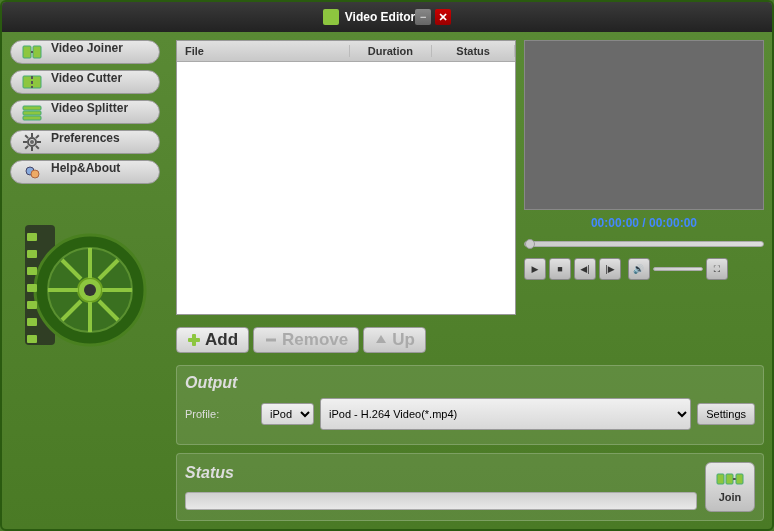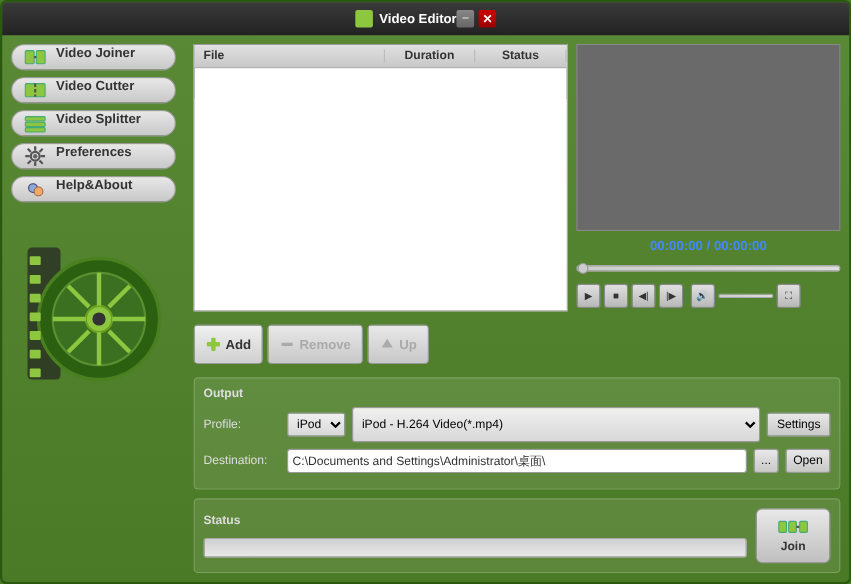--- a/index.html
+++ b/index.html
@@ -39,37 +39,37 @@
     .time-display { text-align: center; color: #4488ff; font-size: 12px; font-weight: bold; }
     .seek-bar { width: 100%; height: 16px; display: flex; align-items: center; }
     .seek-track { flex: 1; height: 6px; background: linear-gradient(to right, #ccc, #ddd); border: 1px solid #aaa; border-radius: 3px; position: relative; }
     .seek-thumb { width: 10px; height: 10px; background: #ccc; border: 1px solid #999; border-radius: 50%; position: absolute; left: 0; top: -3px; }
     .player-controls { display: flex; align-items: center; gap: 3px; }
     .ctrl-btn { width: 22px; height: 22px; background: linear-gradient(to bottom, #e0e0e0, #b8b8b8); border: 1px solid #888; border-radius: 3px; display: flex; align-items: center; justify-content: center; cursor: pointer; font-size: 9px; color: #333; }
     .volume-area { display: flex; align-items: center; gap: 3px; margin-left: 4px; }
     .vol-track { width: 50px; height: 4px; background: linear-gradient(to right, #ccc, #ddd); border: 1px solid #aaa; border-radius: 2px; }
 
     .add-remove-bar { display: flex; gap: 4px; padding: 4px 0; }
-    .action-btn { height: 36px; padding: 0 10px; background: linear-gradient(to bottom, #e8e8e8, #c8c8c8); border: 1px solid #999; border-radius: 4px; display: flex; align-items: center; gap: 4px; cursor: pointer; font-size: 12px; color: #333; font-weight: bold; }
+    .action-btn { height: 26px; padding: 0 10px; background: linear-gradient(to bottom, #e8e8e8, #c8c8c8); border: 1px solid #999; border-radius: 4px; display: flex; align-items: center; gap: 4px; cursor: pointer; font-size: 17px; color: #333; font-weight: bold; }
     .action-btn.add { background: linear-gradient(to bottom, #f0f0f0, #d0d0d0); }
     .action-btn:disabled, .action-btn.disabled { color: #aaa; }
 
     .output-section { background: rgba(255,255,255,0.1); border: 1px solid rgba(255,255,255,0.2); border-radius: 4px; padding: 8px; }
-    .section-label { font-size: 11px; font-weight: bold; color: #ddd; margin-bottom: 6px; }
+    .section-label { font-size: 16px; font-weight: bold; color: #ddd; margin-bottom: 6px; font-style: italic; }
     .output-row { display: flex; align-items: center; gap: 6px; margin-bottom: 6px; }
     .output-label { width: 70px; font-size: 11px; color: #ddd; }
     .select-sm { height: 22px; background: linear-gradient(to bottom, #f0f0f0, #d8d8d8); border: 1px solid #999; border-radius: 3px; font-size: 11px; padding: 0 4px; }
     .select-lg { flex: 1; height: 32px; background: linear-gradient(to bottom, #f0f0f0, #d8d8d8); border: 1px solid #999; border-radius: 3px; font-size: 11px; padding: 0 4px; }
     .settings-btn { height: 22px; padding: 0 8px; background: linear-gradient(to bottom, #e8e8e8, #c8c8c8); border: 1px solid #999; border-radius: 3px; font-size: 11px; cursor: pointer; }
     .dest-input { flex: 1; height: 22px; background: #fff; border: 1px solid #999; border-radius: 3px; font-size: 11px; padding: 0 4px; color: #333; }
     .browse-btn { height: 22px; padding: 0 6px; background: linear-gradient(to bottom, #e8e8e8, #c8c8c8); border: 1px solid #999; border-radius: 3px; font-size: 11px; cursor: pointer; }
     .open-btn { height: 22px; padding: 0 6px; background: linear-gradient(to bottom, #e8e8e8, #c8c8c8); border: 1px solid #999; border-radius: 3px; font-size: 11px; cursor: pointer; }
     .status-bar { width: 100%; height: 18px; background: linear-gradient(to bottom, #d0d0d0, #e8e8e8); border: 1px solid #aaa; border-radius: 3px; }
 
-    .join-btn { width: 68px; height: 50px; background: linear-gradient(to bottom, #e8e8e8, #c0c0c0); border: 1px solid #999; border-radius: 6px; display: flex; flex-direction: column; align-items: center; justify-content: center; cursor: pointer; font-size: 11px; font-weight: bold; color: #333; gap: 4px; }
+    .join-btn { width: 50px; height: 50px; background: linear-gradient(to bottom, #e8e8e8, #c0c0c0); border: 1px solid #999; border-radius: 6px; display: flex; flex-direction: column; align-items: center; justify-content: center; cursor: pointer; font-size: 11px; font-weight: bold; color: #333; gap: 4px; }
     .status-row { display: flex; align-items: center; gap: 8px; }
   </style>
 </head>
 <body>
 
 <div class="window">
 
   <div class="title-bar">
     <div class="title-bar-left">
       <div class="title-icon"></div>
@@ -224,26 +224,20 @@
         <div class="output-row">
           <span class="output-label">Profile:</span>
           <select class="select-sm">
             <option>iPod</option>
           </select>
           <select class="select-lg">
             <option>iPod - H.264 Video(*.mp4)</option>
           </select>
           <button class="settings-btn">Settings</button>
         </div>
-        <div class="output-row">
-          <span class="output-label">Destination:</span>
-          <input class="dest-input" type="text" readonly="" value="C:\Documents and Settings\Administrator\桌面\" style="">
-          <button class="browse-btn">...</button>
-          <button class="open-btn">Open</button>
-        </div>
       </div>
 
       <div class="output-section">
         <div class="status-row">
           <div style="flex:1; display:flex; flex-direction:column; gap:4px;">
             <span class="section-label">Status</span>
             <div class="status-bar"></div>
           </div>
           <div class="join-btn">
             <svg width="28" height="16" viewBox="0 0 28 16">

